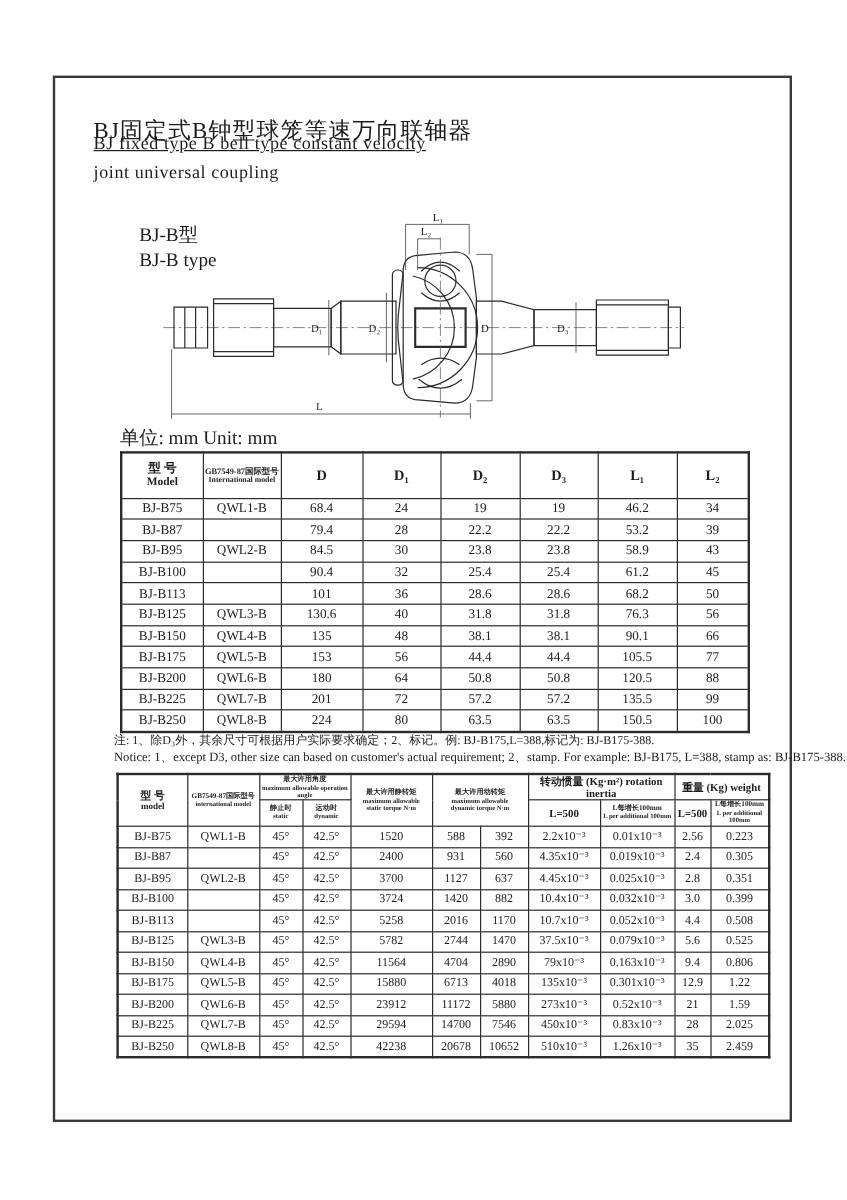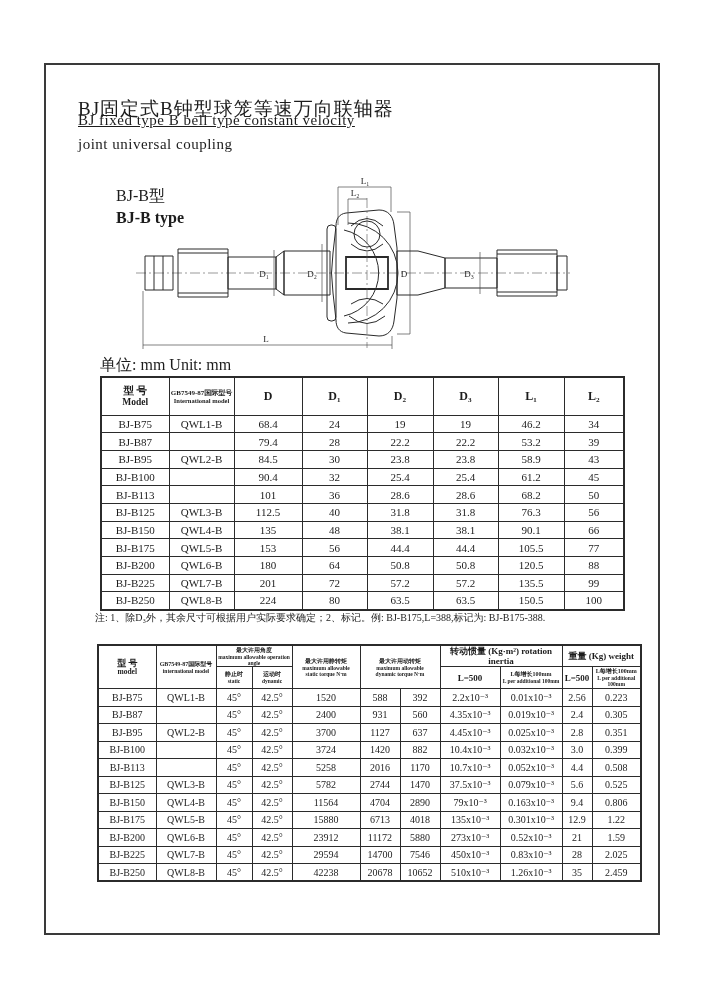--- a/index.html
+++ b/index.html
@@ -6,21 +6,21 @@
   .page{position:relative;width:706px;height:1000px;background:#ffffff;overflow:hidden;
         font-family:"Liberation Serif","DejaVu Serif",serif;color:#1c1c1c;}
   .page-border{position:absolute;left:44px;top:63px;width:612px;height:868px;
         border:2px solid #3a3a3a;}
   .title-zh{position:absolute;left:78px;top:96px;font-size:19px;letter-spacing:1px;white-space:nowrap;}
   .title-en{position:absolute;left:78px;font-size:15px;white-space:nowrap;letter-spacing:0.5px;}
   .title-en.l1{top:112px;text-decoration:underline;}
   .title-en.l2{top:136px;}
   .type-label{position:absolute;left:116px;font-size:16px;white-space:nowrap;}
   .type-label.zh{top:186px;}
-  .type-label.en{top:209px;font-weight:bold;}
+  .type-label.en{top:209px;}
   .unit-note{position:absolute;left:100px;top:355px;font-size:16px;}
   svg.drawing{position:absolute;left:108px;top:168px;}
   svg.drawing *{vector-effect:non-scaling-stroke;}
   .dwg{stroke:#2a2a2a;stroke-width:1;fill:none;}
   .dwg-thick{stroke:#2a2a2a;stroke-width:1.8;fill:none;}
   .dim{stroke:#4a4a4a;stroke-width:0.7;fill:none;}
   .cl{stroke:#555;stroke-width:0.6;fill:none;stroke-dasharray:10 3 2 3;}
   .dimtext{font-family:"Liberation Serif","DejaVu Serif",serif;font-size:9px;fill:#1c1c1c;}
 
   table{border-collapse:collapse;table-layout:fixed;position:absolute;background:#fff;}
@@ -217,21 +217,21 @@
           <td>101</td>
           <td>36</td>
           <td>28.6</td>
           <td>28.6</td>
           <td>68.2</td>
           <td>50</td>
         </tr>
         <tr>
           <td>BJ-B125</td>
           <td>QWL3-B</td>
-          <td>112.5</td>
+          <td>130.6</td>
           <td>40</td>
           <td>31.8</td>
           <td>31.8</td>
           <td>76.3</td>
           <td>56</td>
         </tr>
         <tr>
           <td>BJ-B150</td>
           <td>QWL4-B</td>
           <td>135</td>
@@ -279,20 +279,21 @@
           <td>63.5</td>
           <td>63.5</td>
           <td>150.5</td>
           <td>100</td>
         </tr>
       </tbody>
   </table>
 
   <div class="notes">
     <div class="zh">注: 1、除D₃外，其余尺寸可根据用户实际要求确定；2、标记。例: BJ-B175,L=388,标记为: BJ-B175-388.</div>
+    <div class="en">Notice: 1、except D3, other size can based on customer's actual requirement; 2、stamp. For example: BJ-B175, L=388, stamp as: BJ-B175-388.</div>
   </div>
 
   <table class="t2">
     <colgroup>
       <col style="width:58px">
         <col style="width:60px">
         <col style="width:36px">
         <col style="width:40px">
       <col style="width:68px">
         <col style="width:40px">

